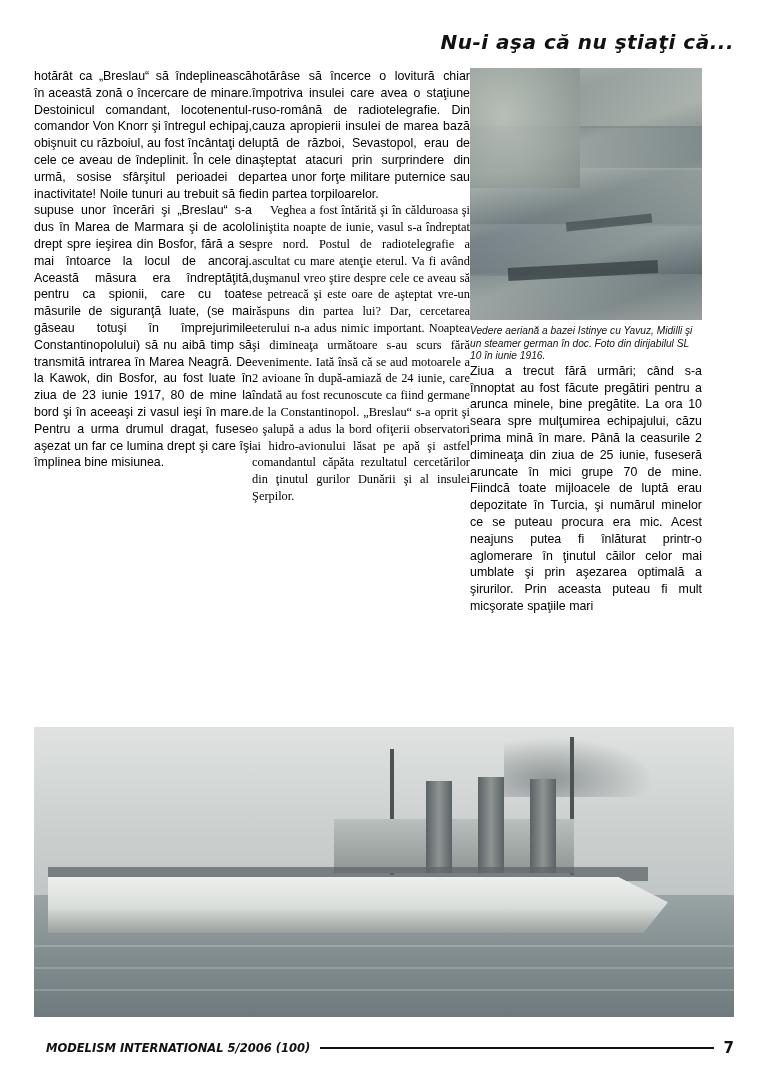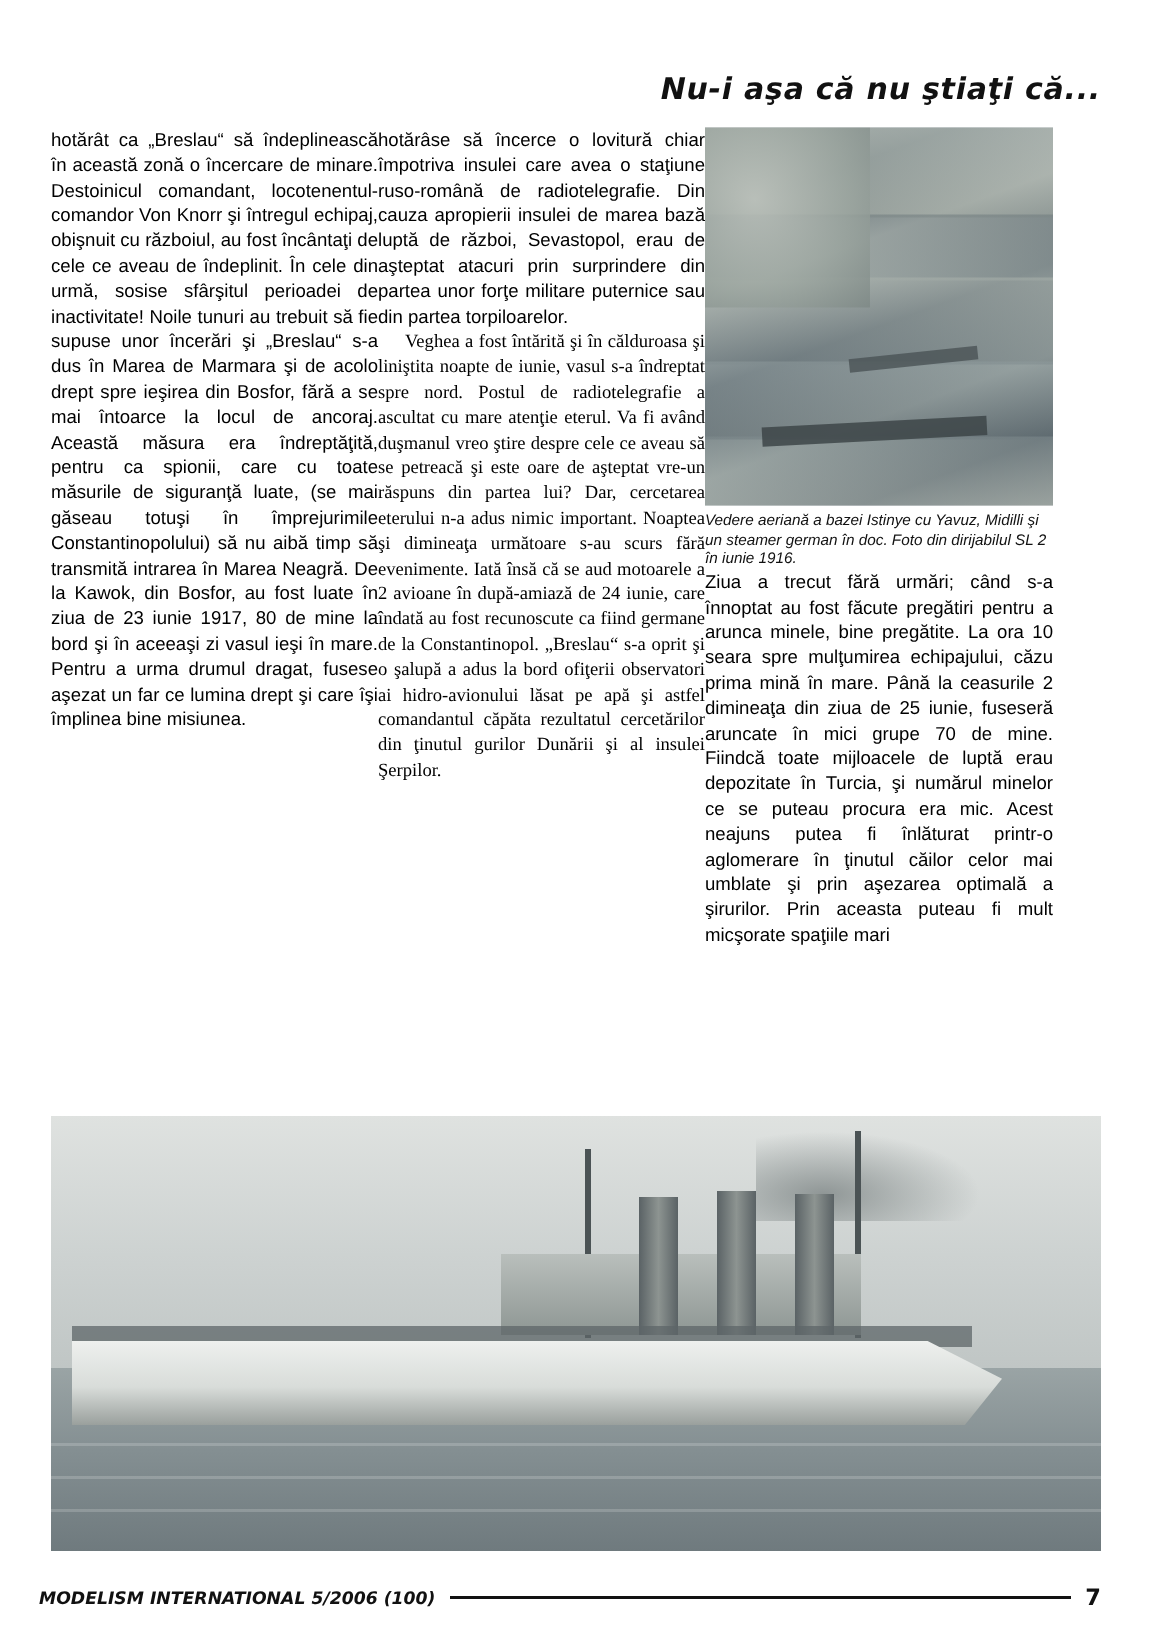--- a/index.html
+++ b/index.html
@@ -14,21 +14,20 @@
     color: #000;
     position: relative;
     overflow: hidden;
   }
   .page {
     position: relative;
     width: 768px;
     height: 912px;
     box-sizing: border-box;
     padding: 28px 34px 0 34px;
-    margin-top: 17px;
   }
 
   
   .header {
     height: 34px;
     position: relative;
   }
   .header-title {
     position: absolute;
     right: 0;
@@ -203,21 +202,21 @@
     position: absolute;
     left: 0;
     width: 100%;
     height: 2px;
     background: rgba(255,255,255,0.18);
   }
 
   
   .footer {
     position: absolute;
-    left: 26px;
+    left: 46px;
     right: 34px;
     top: 1036px;
     height: 24px;
     display: flex;
     align-items: center;
   }
   .footer-text {
     font-family: "DejaVu Sans", sans-serif;
     font-weight: bold;
     font-style: italic;
@@ -262,21 +261,21 @@
       <div class="photo-top">
         <div class="band pt-b1"></div>
         <div class="band pt-b2"></div>
         <div class="band pt-b3"></div>
         <div class="band pt-b4"></div>
         <div class="band pt-b5"></div>
         <div class="pt-land"></div>
         <div class="pt-ship2"></div>
         <div class="pt-ship"></div>
       </div>
-      <div class="photo-caption">Vedere aeriană a bazei Istinye cu Yavuz, Midilli şi un steamer german în doc. Foto din dirijabilul SL 2 în iunie 1916.</div>
+      <div class="photo-caption">Vedere aeriană a bazei Istinye cu Yavuz, Midilli şi un steamer german în doc. Foto din dirijabilul SL 10 în iunie 1916.</div>
       <p class="body col3-text">Ziua a trecut fără urmări; când s-a înnoptat au fost făcute pregătiri pentru a arunca minele, bine pregătite. La ora 10 seara spre mulţumirea echipajului, căzu prima mină în mare. Până la ceasurile 2 dimineaţa din ziua de 25 iunie, fuseseră aruncate în mici grupe 70 de mine. Fiindcă toate mijloacele de luptă erau depozitate în Turcia, şi numărul minelor ce se puteau procura era mic. Acest neajuns putea fi înlăturat printr-o aglomerare în ţinutul căilor celor mai umblate şi prin aşezarea optimală a şirurilor. Prin aceasta puteau fi mult micşorate spaţiile mari</p>
     </div>
 
   </div>
 
   <div class="photo-bottom">
     <div class="pb-sky"></div>
     <div class="pb-sea"></div>
     <div class="smoke"></div>
     <div class="mast m1"></div>

